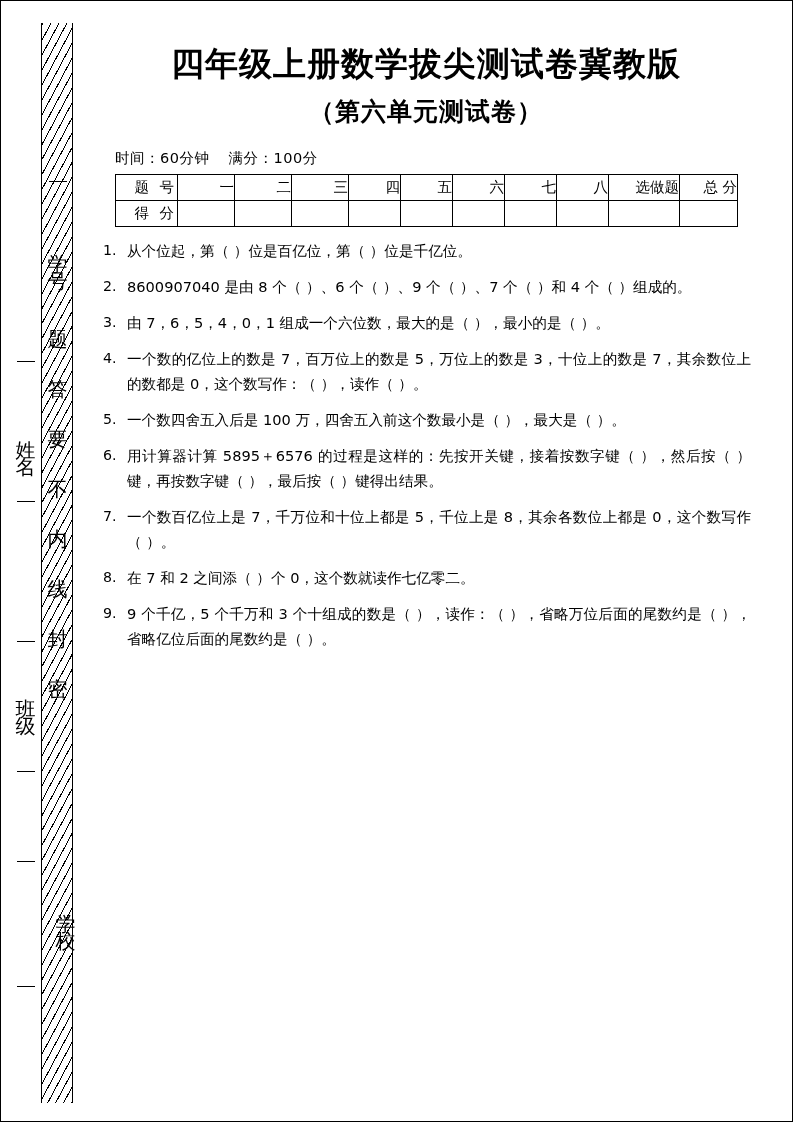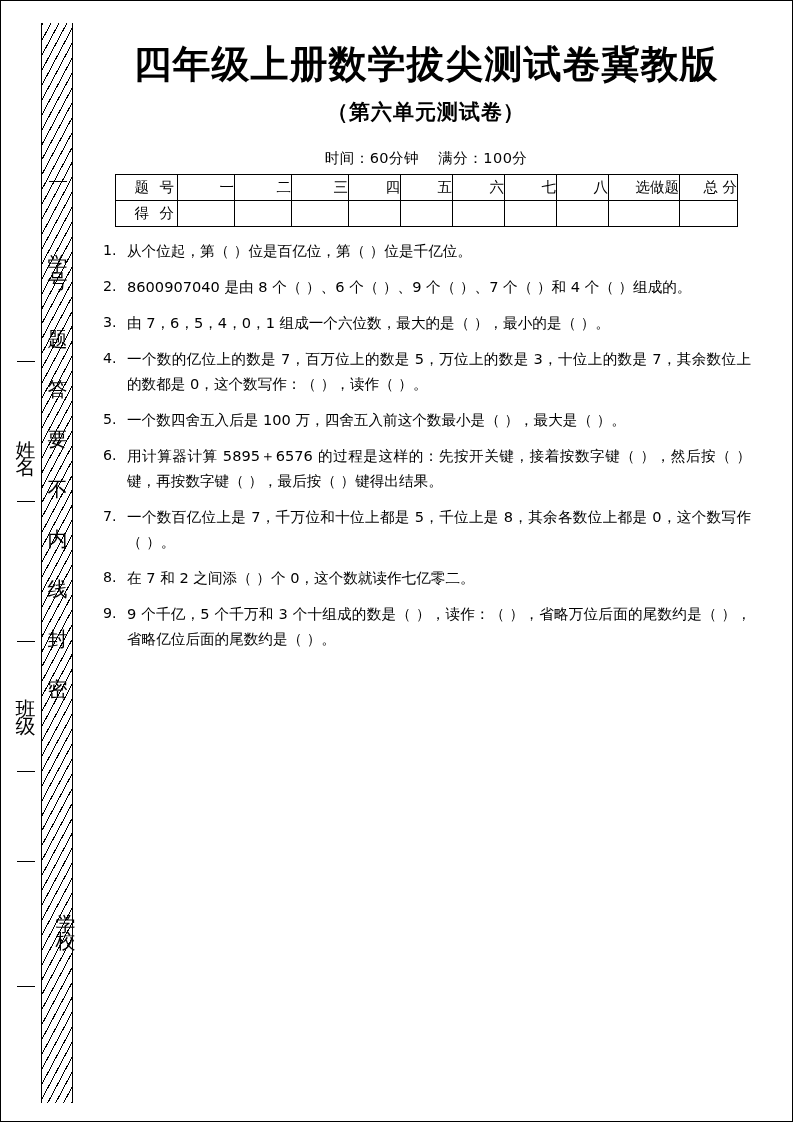--- a/index.html
+++ b/index.html
@@ -50,37 +50,37 @@
 
   
   .content{
     position:absolute;
     left:100px;top:40px;
     width:650px;
   }
   h1.title{
     margin:0;
     text-align:center;
-    font-size:38px;
+    font-size:33px;
     font-weight:bold;
     letter-spacing:1px;
     line-height:46px;
     font-family:"DejaVu Sans","Liberation Sans",sans-serif;
   }
   h2.subtitle{
     margin:6px 0 0 0;
     text-align:center;
-    font-size:21px;
+    font-size:25px;
     font-weight:bold;
     letter-spacing:1px;
     line-height:38px;
   }
   .meta{
     margin-top:18px;
-    text-align:center;
+    text-align:left;
     padding-right:14px;
     font-size:14.5px;
     letter-spacing:0.5px;
   }
   .meta span{margin-left:14px;}
 
   table.scoretable{
     margin-top:6px;
     border-collapse:collapse;
     width:622px;

